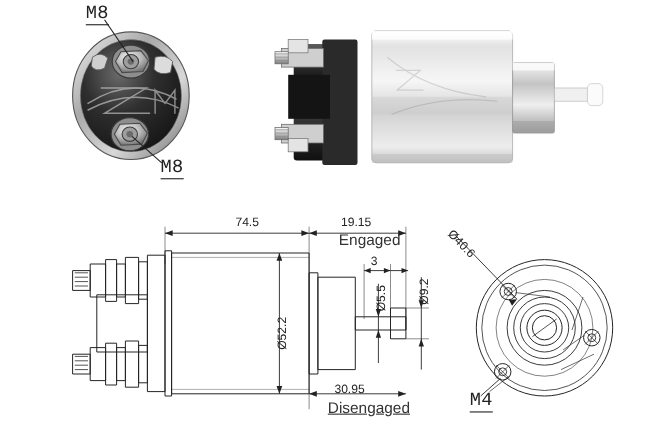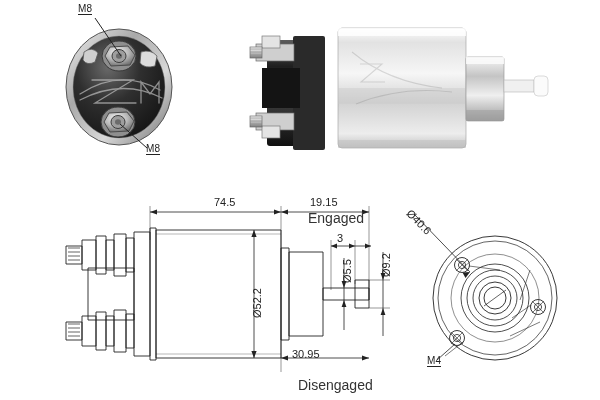--- a/index.html
+++ b/index.html
@@ -1,19 +1,19 @@
 <!DOCTYPE html>
 <html><head>
 <meta charset="utf-8">
 <style>
   html,body{margin:0;padding:0;background:#ffffff;}
   body{width:600px;height:400px;position:relative;overflow:hidden;
        font-family:"Liberation Sans",sans-serif;color:#1a1a1a;}
   .stage{position:absolute;inset:0;}
-  .lbl{position:absolute;font-size:10px;letter-spacing:.2px;white-space:nowrap;color:#222;}
+  .lbl{position:absolute;font-size:17px;letter-spacing:.2px;white-space:nowrap;color:#222;font-family:Liberation Mono, monospace;}
   .lbl.u{border-bottom:1.1px solid #222;padding-bottom:0px;}
   .sub{position:absolute;font-size:14px;white-space:nowrap;color:#333;}
   .dim{position:absolute;font-size:11px;white-space:nowrap;color:#222;}
   .rot{transform-origin:left top;}
   svg{position:absolute;left:0;top:0;overflow:visible;}
 </style>
 </head>
 <body>
 
 <div class="stage">
@@ -235,22 +235,22 @@
   <div class="sub" style="left:308px;top:210px;">Engaged</div>
 
   <div class="dim" style="left:337px;top:232px;">3</div>
 
   <div class="dim rot" style="left:341px;top:283px;transform:rotate(-90deg);">Ø5.5</div>
 
   <div class="dim rot" style="left:380px;top:277px;transform:rotate(-90deg);">Ø9.2</div>
 
   <div class="dim rot" style="left:251px;top:318px;transform:rotate(-90deg);">Ø52.2</div>
 
-  <div class="dim" style="left:292px;top:348px;text-align:center;">30.95</div>
-  <div class="sub" style="left:298px;top:377px;">Disengaged</div>
+  <div class="dim" style="left:304px;top:348px;text-align:center;">30.95</div>
+  <div class="sub" style="left:298px;top:362px;text-decoration:underline;">Disengaged</div>
 
   <svg width="600" height="400" stroke="#222" fill="none" stroke-width="0.9">
 
     <circle cx="495" cy="298" r="62"></circle>
     <circle cx="495" cy="298" r="57" stroke-width=".7"></circle>
 
     <circle cx="495" cy="298" r="44" stroke-width=".6" opacity=".85"></circle>
 
     <circle cx="495" cy="298" r="34" stroke-width=".8"></circle>
     <circle cx="495" cy="298" r="28" stroke-width=".8"></circle>

